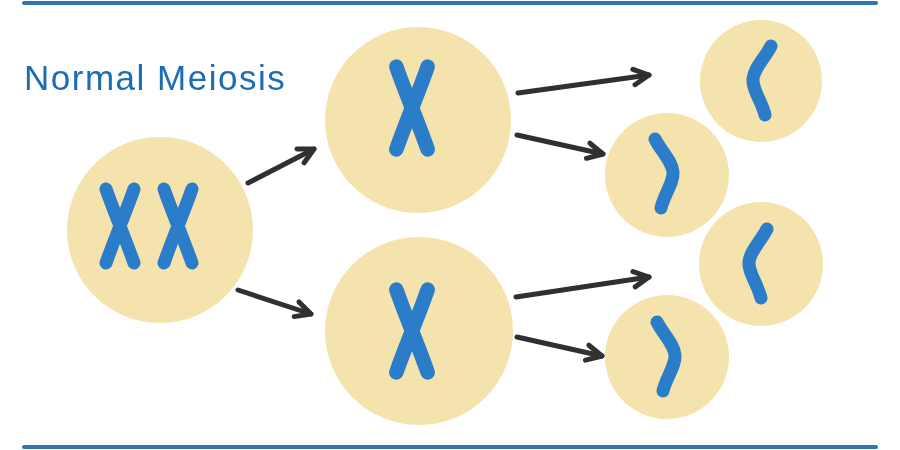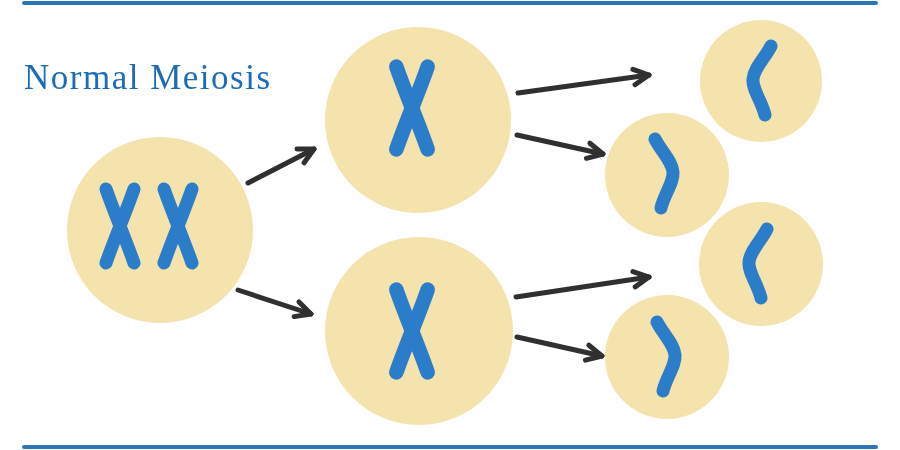--- a/index.html
+++ b/index.html
@@ -2,21 +2,21 @@
 <html><head>
 <meta charset="utf-8">
 <style>
   html, body { margin: 0; padding: 0; background: #ffffff; }
   .canvas {
     position: relative;
     width: 900px;
     height: 450px;
     background: #ffffff;
     overflow: hidden;
-    font-family: Liberation Serif, serif;
+    font-family: Liberation Sans, sans-serif;
   }
   .page-title {
     position: absolute;
     left: 24px;
     top: 58px;
     font-size: 35px;
     font-weight: 400;
     letter-spacing: 1.5px;
     white-space: nowrap;
   }

